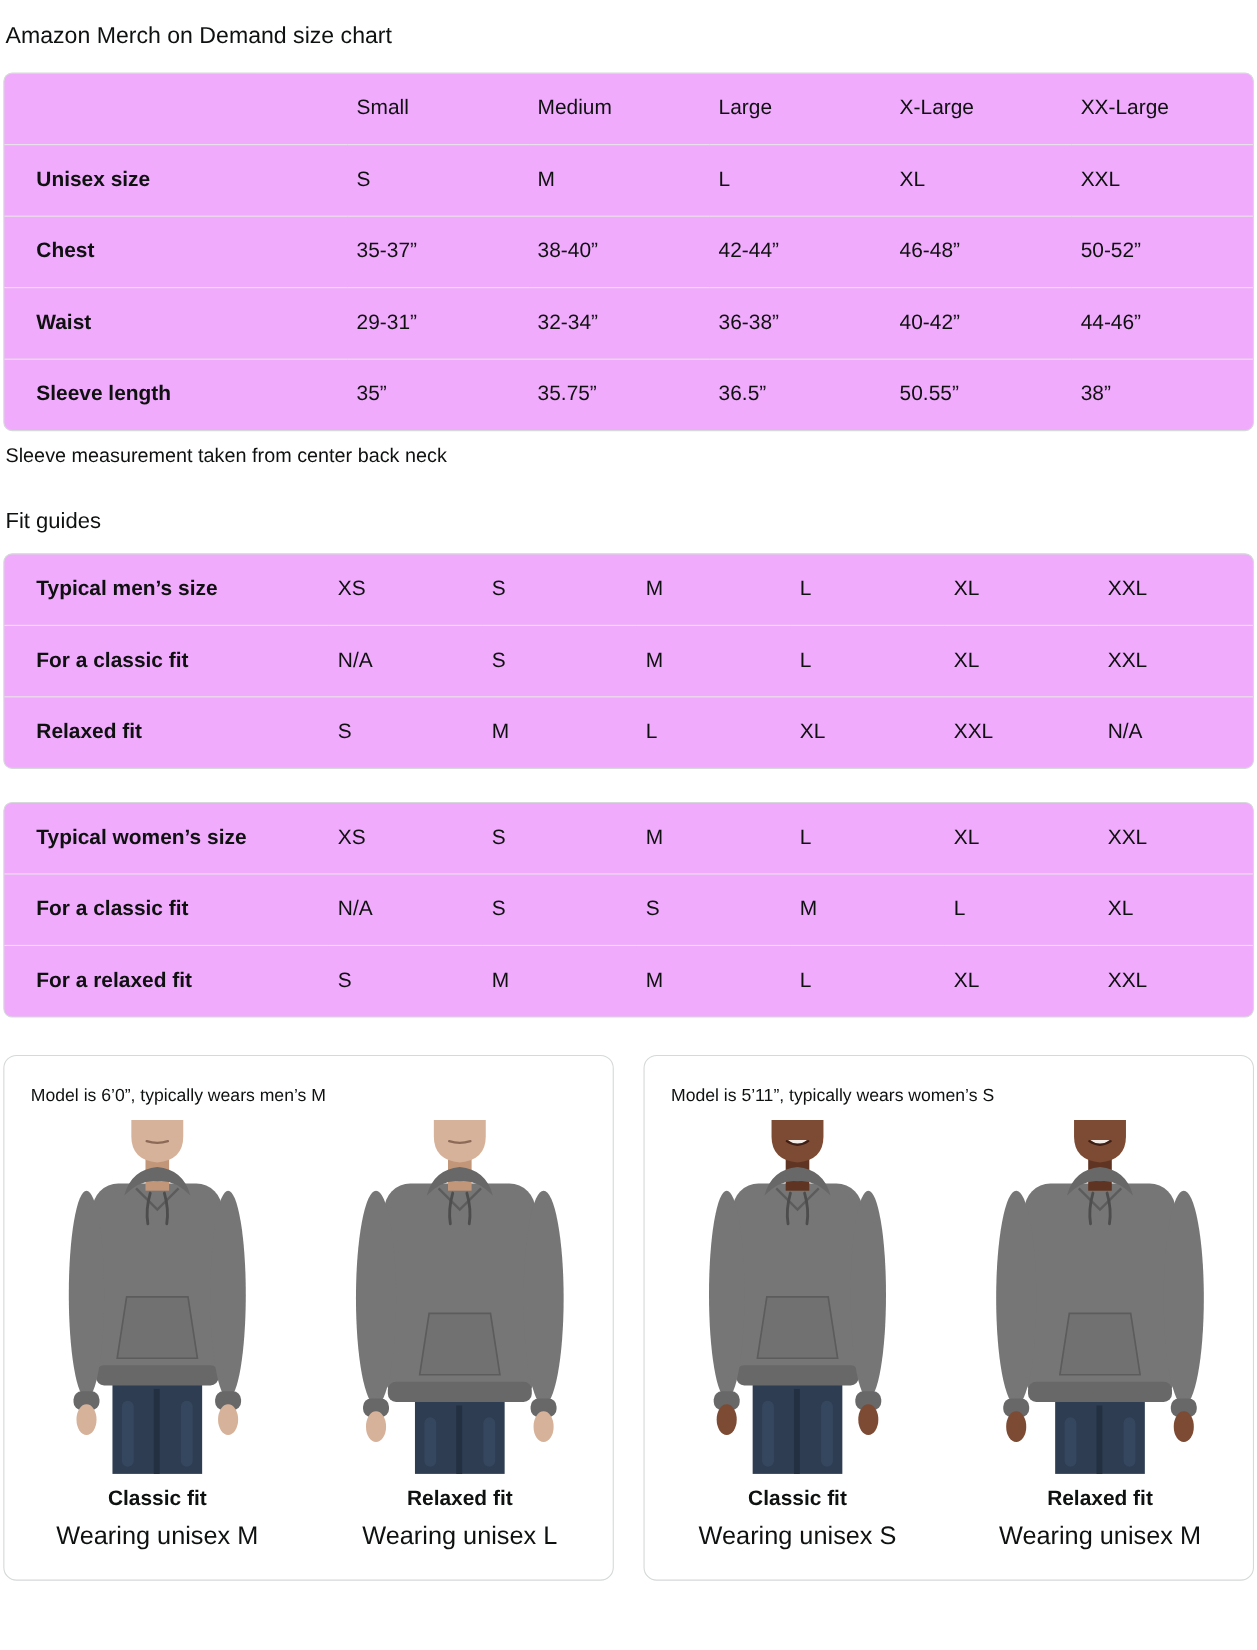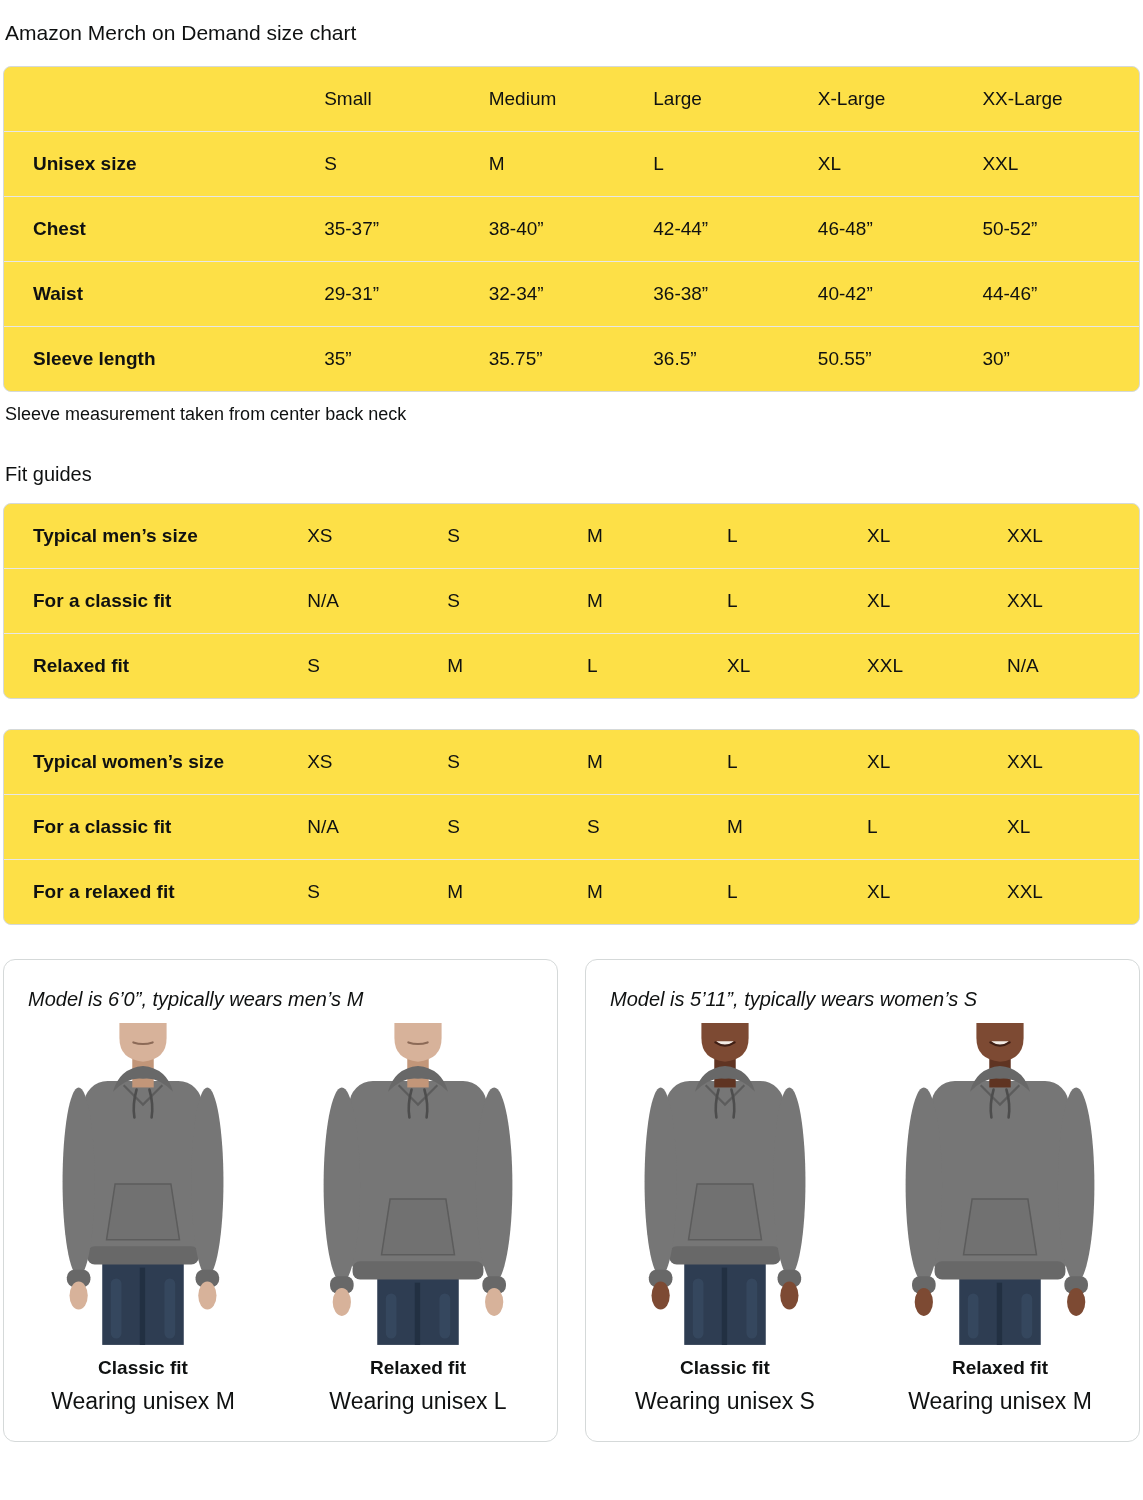--- a/index.html
+++ b/index.html
@@ -17,21 +17,21 @@
     margin:18px 0 20px 2px;
     line-height:26px;
   }
 
   table.chart-table{
     width:100%;
     border:1px solid #d5d9d9;
     border-radius:8px;
     border-collapse:separate;
     border-spacing:0;
-    background:#fde047;
+    background:#f0abfc;
   }
   table.chart-table th, table.chart-table td{
     text-align:left;
     font-size:19px;
     font-weight:400;
     padding:21px 8px;
     vertical-align:middle;
     white-space:nowrap;
   }
   table.chart-table th.row-label{
@@ -60,24 +60,23 @@
     margin-top:34px;
   }
   .model-card{
     flex:1 1 0;
     border:1px solid #d5d9d9;
     border-radius:12px;
     padding:22px 10px 26px 10px;
     background:#fff;
   }
   .card-title{
-    font-size:20px;
+    font-size:16px;
     font-weight:400;
     margin:6px 0 12px 14px;
-    font-style:italic;
   }
   .figures{
     display:flex;
     justify-content:center;
     gap:17px;
   }
   .figure-block{
     width:50%;
     text-align:center;
   }
@@ -142,21 +141,21 @@
           <td>36-38”</td>
           <td>40-42”</td>
           <td>44-46”</td>
         </tr>
         <tr>
           <th class="row-label">Sleeve length</th>
           <td>35”</td>
           <td>35.75”</td>
           <td>36.5”</td>
           <td>50.55”</td>
-          <td>30”</td>
+          <td>38”</td>
         </tr>
       </tbody>
   </table>
 
   <p class="size-note">Sleeve measurement taken from center back neck</p>
 
   <h2 class="section-heading">Fit guides</h2>
 
   <table class="chart-table no-head">
     <colgroup>

